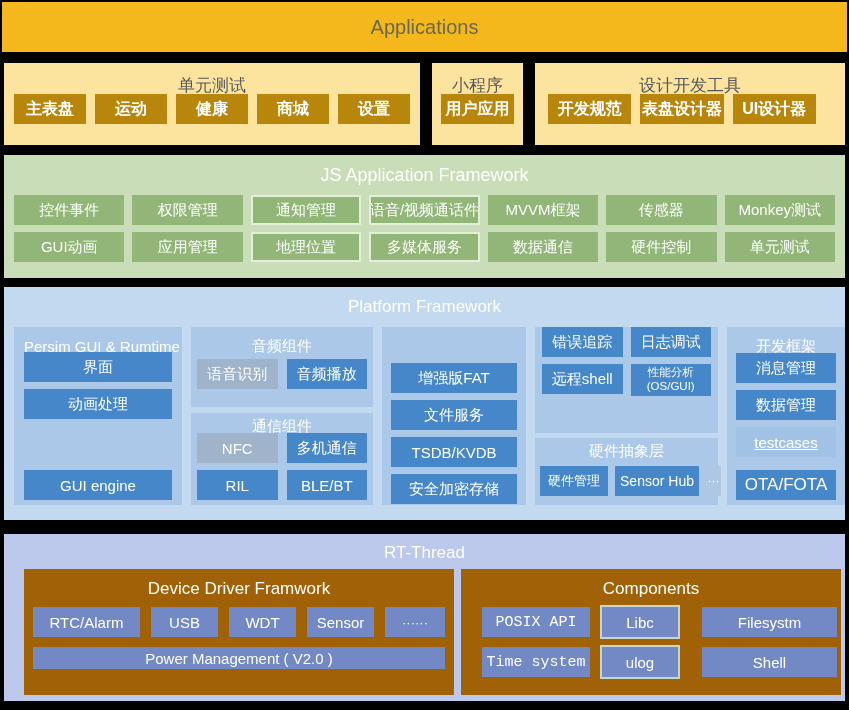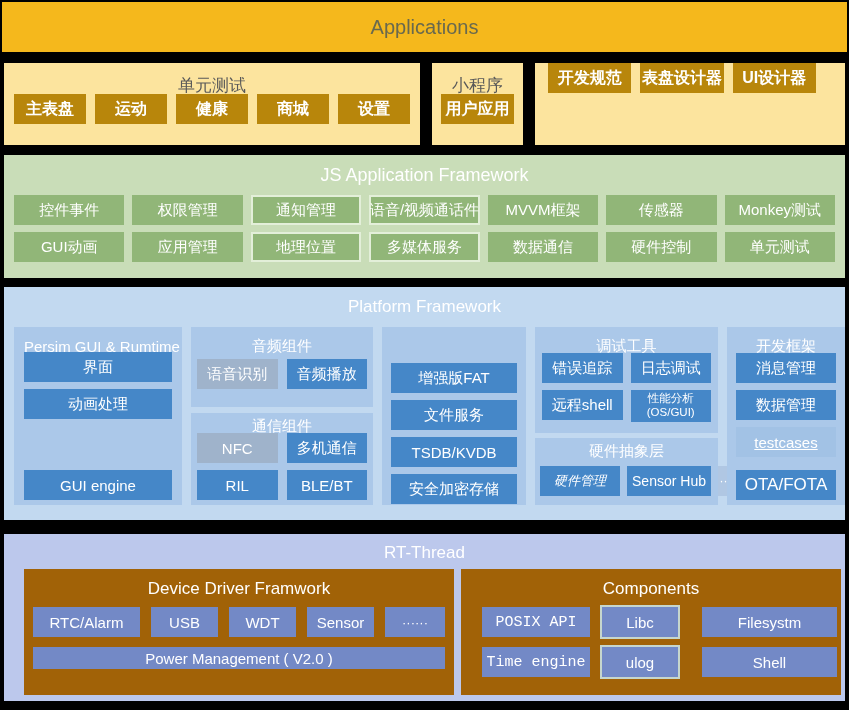--- a/index.html
+++ b/index.html
@@ -64,21 +64,21 @@
   .col-storage{width:144px;display:flex;flex-direction:column;gap:7px;padding:36px 9px 0;}
 
   .col-debug{width:183px;display:flex;flex-direction:column;gap:5px;background:none;}
   .pnl-debug{height:106px;}
   .pnl-debug .p-title{padding-top:10px;height:26px;box-sizing:border-box;}
   .dbg-grid{display:grid;grid-template-columns:1fr 1fr;gap:7px 8px;padding:0 7px;}
   .block.two-line{flex-direction:column;font-size:11.5px;line-height:1.2;height:32px;}
   .pnl-hal{height:67px;}
   .pnl-hal .p-title{padding-top:4px;height:20px;box-sizing:border-box;}
   .hal-row{display:flex;gap:7px;padding:0 5px;margin-top:8px;}
-  .b-halmgmt{width:80px;font-style:italic;} .b-sensorhub{width:84px;font-size:14px;}
+  .b-halmgmt{width:68px;} .b-sensorhub{width:84px;font-size:14px;}
   .b-dots{width:15px;background:#B0C7E3;font-size:12px;letter-spacing:0;}
 
   .col-devfw{width:118px;display:flex;flex-direction:column;padding:0 9px 5px;}
   .col-devfw .p-title{padding-top:10px;height:26px;box-sizing:border-box;}
   .col-devfw .block{margin-bottom:7px;}
   .col-devfw .block.bottom{margin-top:auto;margin-bottom:0;font-size:17px;}
 
   
   .rt-sec{position:absolute;left:4px;top:534px;width:841px;height:167px;background:#BCC8EC;}
   .rt-title{text-align:center;color:#fff;font-size:17px;padding-top:8px;line-height:22px;}
@@ -118,20 +118,21 @@
         <div class="ybtn">设置</div>
       </div>
     </div>
     <div class="ypanel yp-2">
       <div class="y-title">小程序</div>
       <div class="y-btns">
         <div class="ybtn">用户应用</div>
       </div>
     </div>
     <div class="ypanel yp-3">
+      <div class="y-title">设计开发工具</div>
       <div class="y-btns">
         <div class="ybtn">开发规范</div>
         <div class="ybtn">表盘设计器</div>
         <div class="ybtn">UI设计器</div>
       </div>
     </div>
   </div>
 
   <div class="js-sec">
     <div class="js-title">JS Application Framework</div>
@@ -187,21 +188,20 @@
 
       <div class="panel col-storage">
         <div class="block">增强版FAT</div>
         <div class="block">文件服务</div>
         <div class="block">TSDB/KVDB</div>
         <div class="block">安全加密存储</div>
       </div>
 
       <div class="col-debug">
         <div class="panel pnl-debug">
-          <div class="p-title">调试工具</div>
           <div class="dbg-grid">
             <div class="block">错误追踪</div>
             <div class="block">日志调试</div>
             <div class="block">远程shell</div>
             <div class="block two-line">
               <span>性能分析</span>
               <span>(OS/GUI)</span>
             </div>
           </div>
         </div>
@@ -243,21 +243,21 @@
       </div>
 
       <div class="rtpanel pnl-comp">
         <div class="rt-ptitle">Components</div>
         <div class="comp-row">
           <div class="rtbtn c1">POSIX API</div>
           <div class="rtbtn c2 pale-border">Libc</div>
           <div class="rtbtn c3">Filesystm</div>
         </div>
         <div class="comp-row">
-          <div class="rtbtn c1">Time engine</div>
+          <div class="rtbtn c1">Time system</div>
           <div class="rtbtn c2 pale-border">ulog</div>
           <div class="rtbtn c3">Shell</div>
         </div>
       </div>
 
     </div>
   </div>
 
 </div>
 

